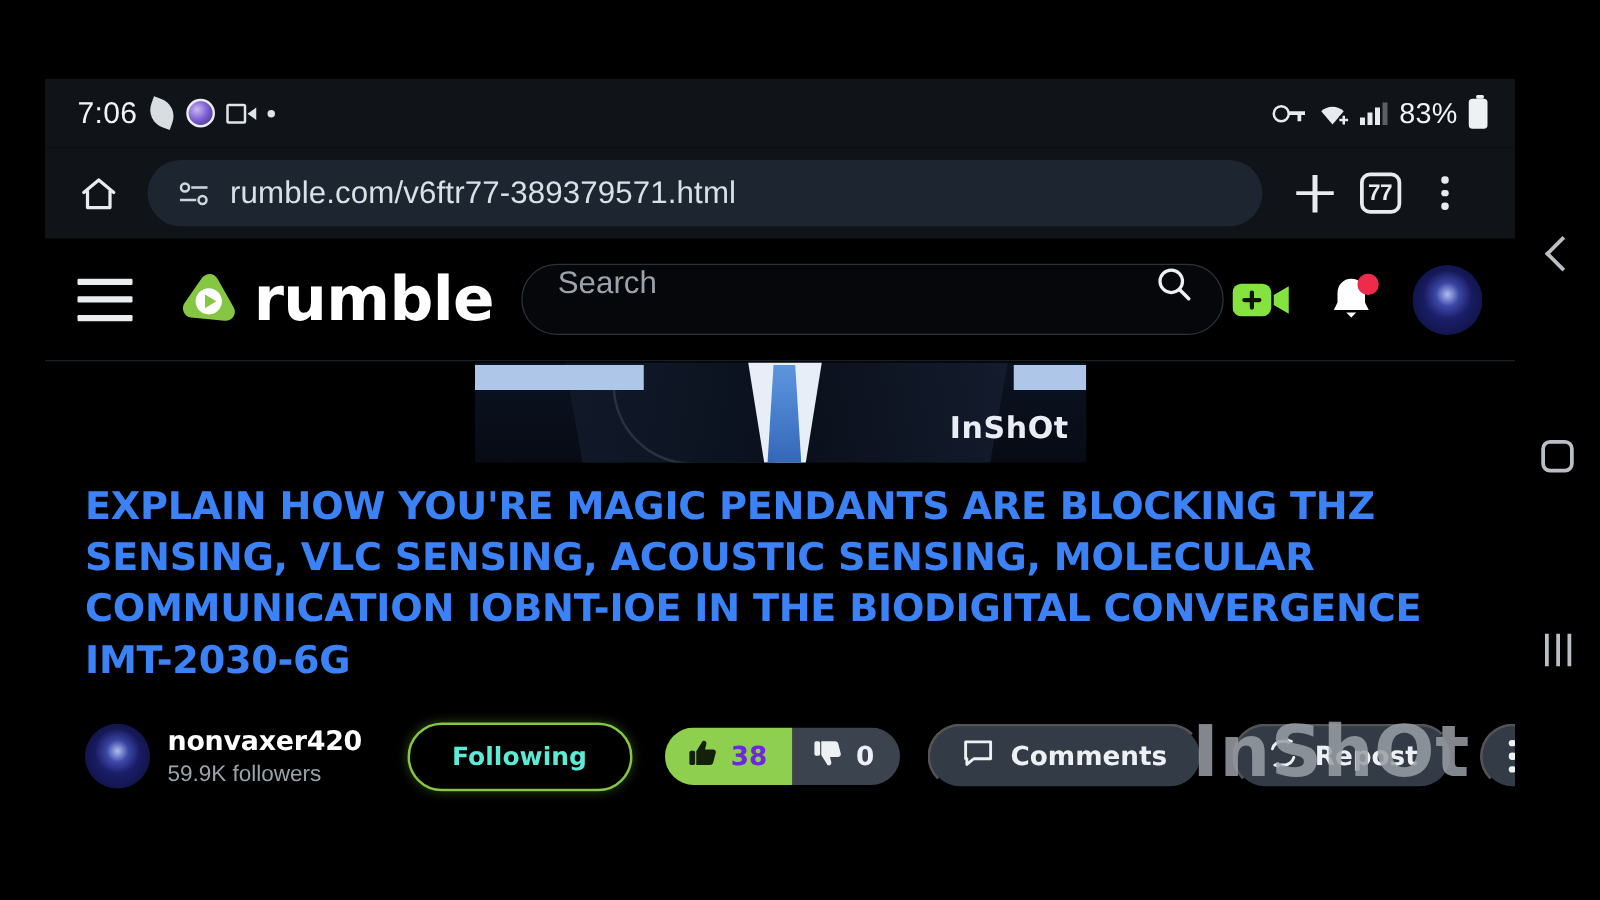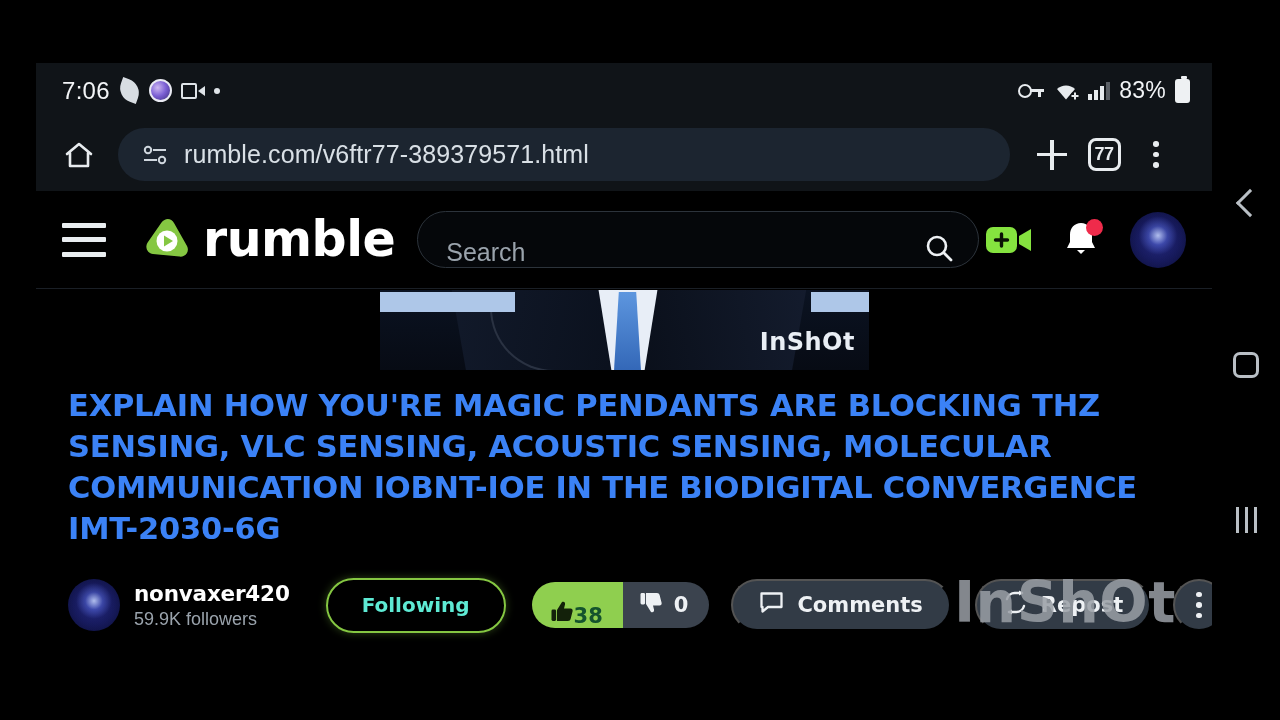--- a/index.html
+++ b/index.html
@@ -166,21 +166,21 @@
     color: #fff; font-size: 49px; font-weight: bold;
     letter-spacing: -0.5px;
     font-family: "DejaVu Sans", sans-serif;
     text-align: right;
   }
   .searchbox {
     flex: 1 1 auto; height: 57px; max-width: 562px;
     margin-left: 22px;
     border: 1px solid #2c333b; border-radius: 29px;
     background: #05070a;
-    display: flex; align-items: flex-end;
+    display: flex; align-items: flex-start;
     padding: 0 24px 0 28px;
   }
   .searchbox .ph { color: #9aa3ac; font-size: 25px; flex: 1 1 auto; }
   .header-actions {
     margin-left: auto; display: flex; align-items: center; gap: 30px;
     padding-right: 10px;
   }
   .upload-icon { width: 46px; height: 32px; position: relative; }
   .bell-wrap { position: relative; width: 38px; height: 42px; }
   .bell-badge {
@@ -290,22 +290,22 @@
   .votes {
     margin-left: 26px; position: relative; flex: 0 0 auto;
     display: flex; align-items: stretch;
     height: 46px; border-radius: 23px; overflow: hidden;
   }
   .votes:after {
     content: ""; position: absolute; left: 6px; right: 6px; bottom: -7px;
     height: 7px; border-radius: 4px; background: #85c742; opacity: .95;
   }
   .vote-up {
-    background: #8fcf4f; color: #14532d;
-    display: flex; align-items: flex-end; 
+    background: #8fcf4f; color: #6d28d9;
+    display: flex; align-items: center; gap: 11px;
     padding: 0 20px 0 19px;
     font-size: 21px; font-weight: bold;
     font-family: "DejaVu Sans", sans-serif;
   }
   .vote-down {
     background: #3b434e; color: #eef1f4;
     display: flex; align-items: center; gap: 11px;
     padding: 0 21px 0 17px;
     font-size: 21px; font-weight: bold;
     font-family: "DejaVu Sans", sans-serif;

